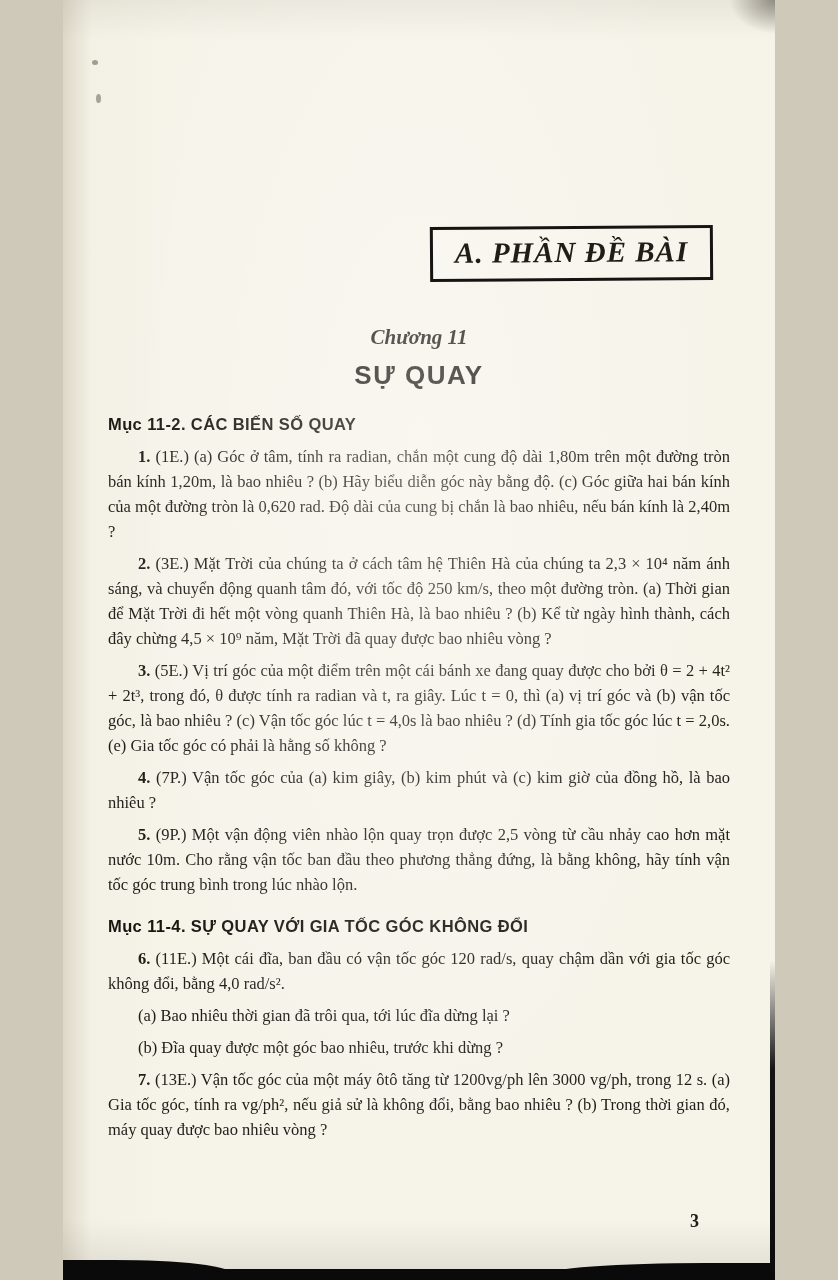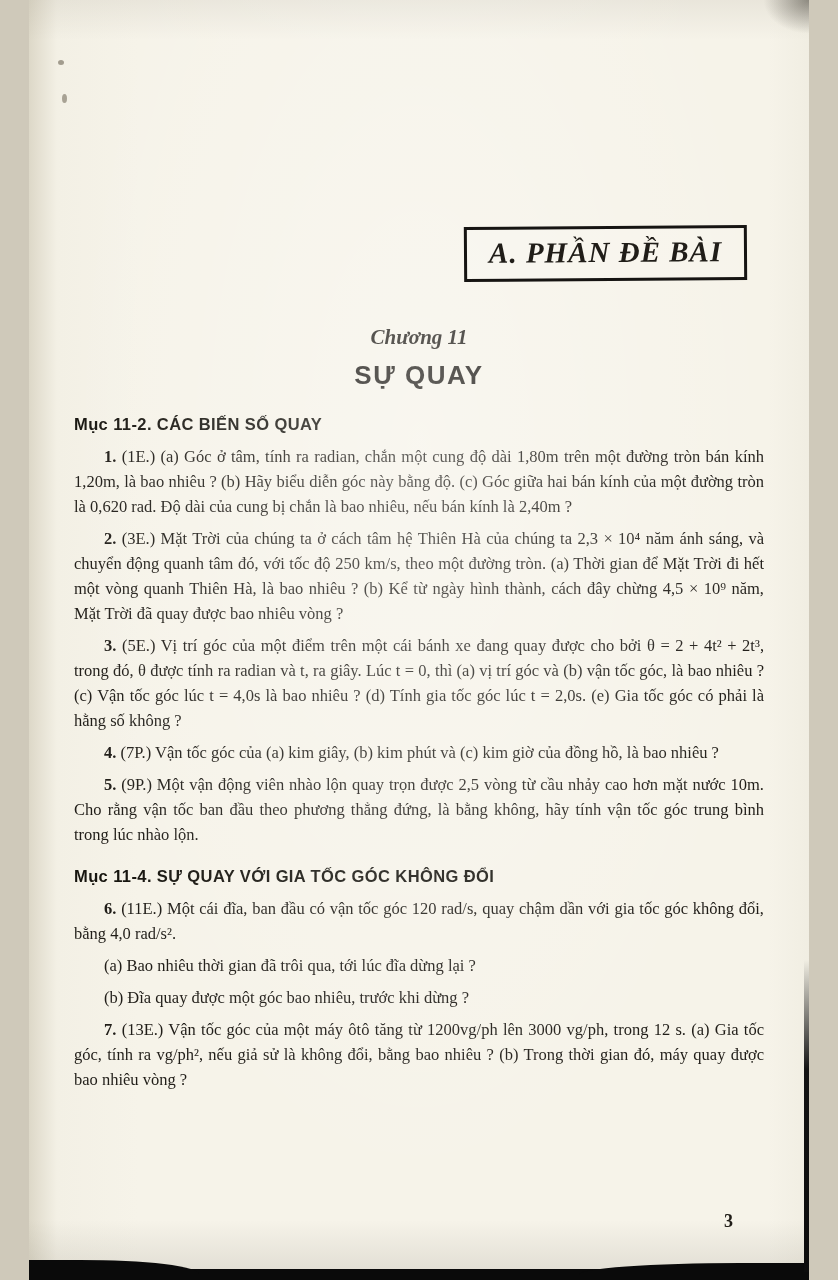--- a/index.html
+++ b/index.html
@@ -1,18 +1,18 @@
 <!DOCTYPE html>
 <html><head>
 <meta charset="utf-8">
 <style>
   html,body{margin:0;padding:0;background:#cfc9ba;}
   .page{
     position:relative;
-    width:780px;height:1280px;
+    width:712px;height:1280px;
     margin:0 auto;
     overflow:hidden;
     color:#201d18;
     font-family:"Liberation Serif", serif;
     background:
       linear-gradient(90deg, #ddd8c8 0px, #f3f0e5 28px, #f6f3e9 110px, #f6f3e9 740px, #eeebdf 800px, #ddd8c8 838px),
       #f5f2e8;
   }
   .paper-shade{
     position:absolute;inset:0;pointer-events:none;

